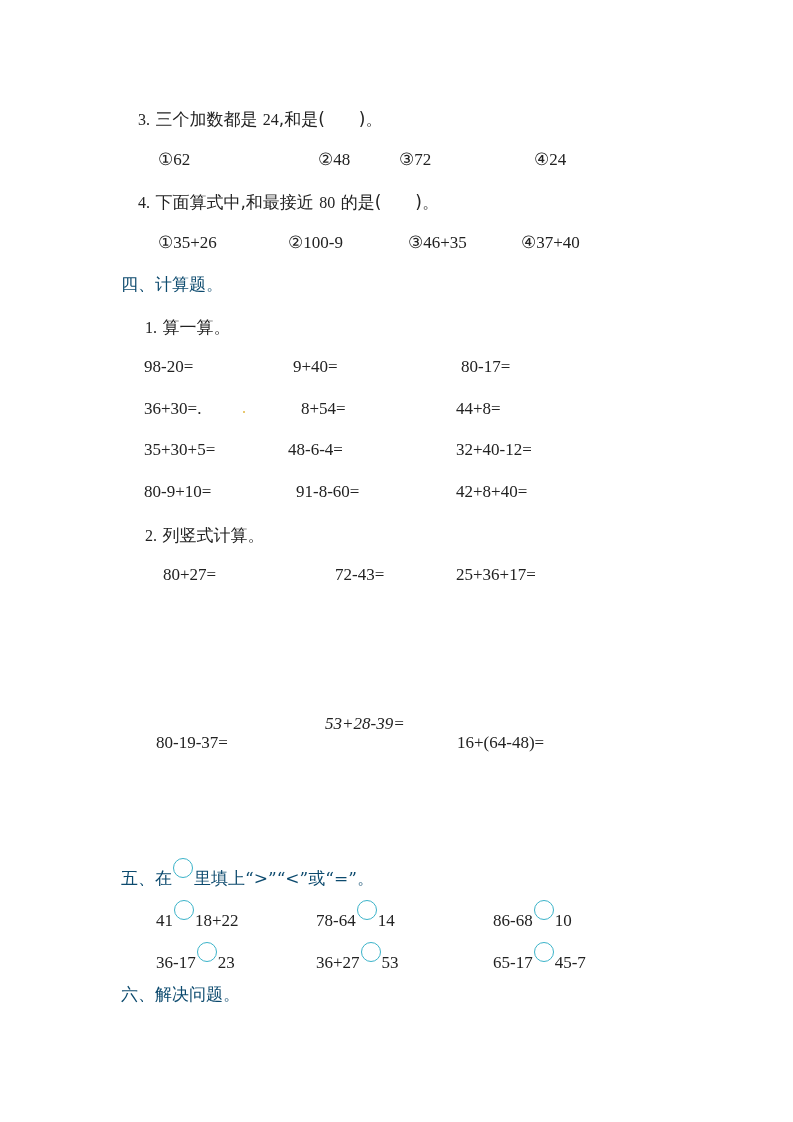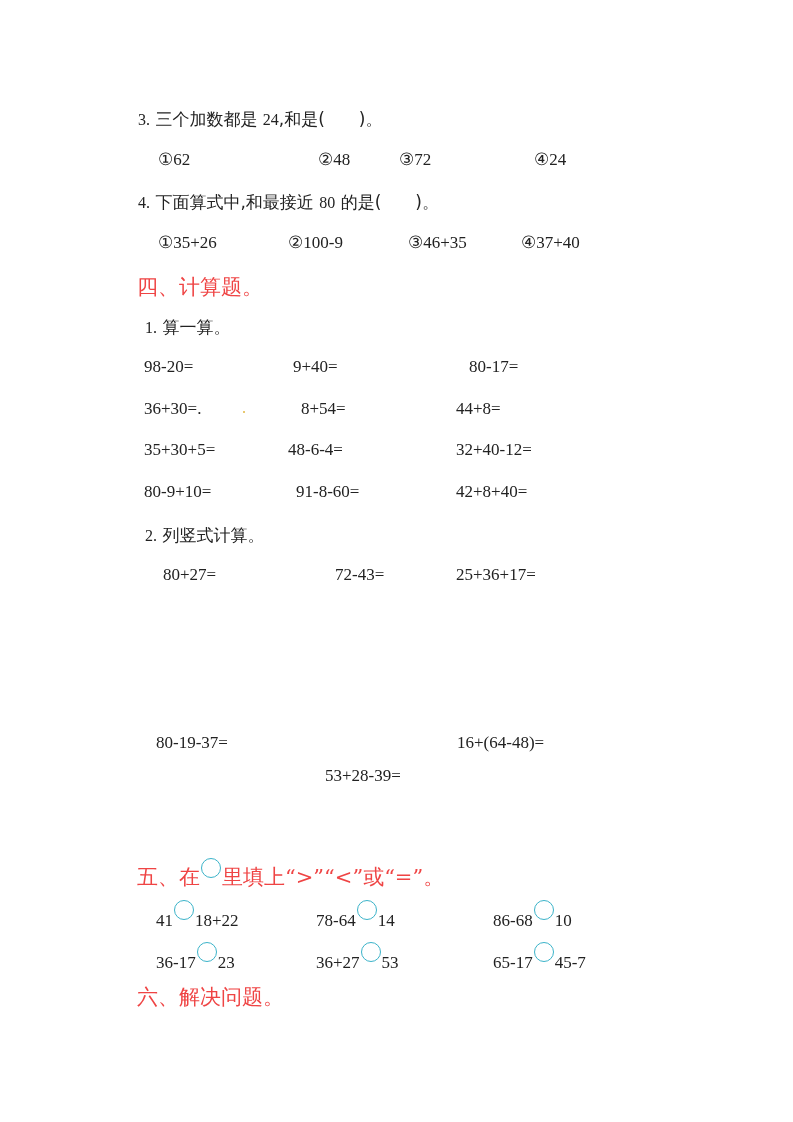--- a/index.html
+++ b/index.html
@@ -3,21 +3,21 @@
 <meta charset="utf-8">
 <style>
   html, body { margin:0; padding:0; background:#ffffff; }
   body { width:793px; height:1122px; position:relative; overflow:hidden;
          font-family: "DejaVu Serif", "Liberation Serif", serif; color:#222; }
   .abs { position:absolute; white-space:nowrap; }
   .q { font-size:17px; }
   .q .num { font-family:"Liberation Serif","DejaVu Serif",serif; font-size:16px; }
   .q .txt { font-family:"DejaVu Sans","Liberation Sans",sans-serif; font-size:17px; font-weight:500; }
   .opt { font-family:"Liberation Serif","DejaVu Serif",serif; font-size:17px; }
-  .sec { color:#ef4444; font-family:"DejaVu Serif","Liberation Serif",serif; font-size:21px;margin-left:16px; }
+  .sec { color:#0c4a6e; font-family:"DejaVu Serif","Liberation Serif",serif; font-size:17px; }
   .expr { font-family:"Liberation Serif","DejaVu Serif",serif; font-size:17px; }
   .circ { display:inline-block; width:20px; height:20px; border:1.5px solid #3bb3c9; border-radius:50%;
           vertical-align:6px; margin:0 1px; box-sizing:border-box; }
   .dot { position:absolute; width:2px; height:2px; background:#e8c870; }
 </style>
 </head>
 <body>
 
 <div class="abs q" style="left:138px; top:108px;">
   <span class="num">3.</span>
@@ -42,21 +42,21 @@
 
 <div class="abs sec" style="left:121px; top:273px;">四、计算题。</div>
 
 <div class="abs q" style="left:145px; top:316px;">
   <span class="num">1.</span>
   <span class="txt">算一算。</span>
 </div>
 
 <div class="abs expr" style="left:144px; top:357px;">98-20=</div>
 <div class="abs expr" style="left:293px; top:357px;">9+40=</div>
-<div class="abs expr" style="left:461px; top:357px;margin-left:8px;">80-17=</div>
+<div class="abs expr" style="left:461px; top:357px;">80-17=</div>
 
 <div class="abs expr" style="left:144px; top:399px;">36+30=.</div>
 <div class="dot" style="left:243px; top:411px;"></div>
 <div class="abs expr" style="left:301px; top:399px;">8+54=</div>
 <div class="abs expr" style="left:456px; top:399px;">44+8=</div>
 
 <div class="abs expr" style="left:144px; top:440px;">35+30+5=</div>
 <div class="abs expr" style="left:288px; top:440px;text-align:center;">48-6-4=</div>
 <div class="abs expr" style="left:456px; top:440px;">32+40-12=</div>
 
@@ -67,21 +67,21 @@
 <div class="abs q" style="left:145px; top:524px;">
   <span class="num">2.</span>
   <span class="txt">列竖式计算。</span>
 </div>
 
 <div class="abs expr" style="left:163px; top:565px;">80+27=</div>
 <div class="abs expr" style="left:335px; top:565px;">72-43=</div>
 <div class="abs expr" style="left:456px; top:565px;">25+36+17=</div>
 
 <div class="abs expr" style="left:156px; top:733px;text-align:center;">80-19-37=</div>
-<div class="abs expr" style="left:325px; top:766px;">53+28-39=</div>
+<div class="abs expr" style="left:325px; top:714px;font-style:italic;">53+28-39=</div>
 <div class="abs expr" style="left:457px; top:733px;">16+(64-48)=</div>
 
 <div class="abs sec" style="left:121px; top:858px;">
   <span>五、在</span><span class="circ"></span><span>里填上“&gt;”“&lt;”或“=”。</span>
 </div>
 
 <div class="abs expr" style="left:156px; top:900px;">
   <span>41</span><span class="circ"></span><span>18+22</span>
 </div>
 <div class="abs expr" style="left:316px; top:900px;">

